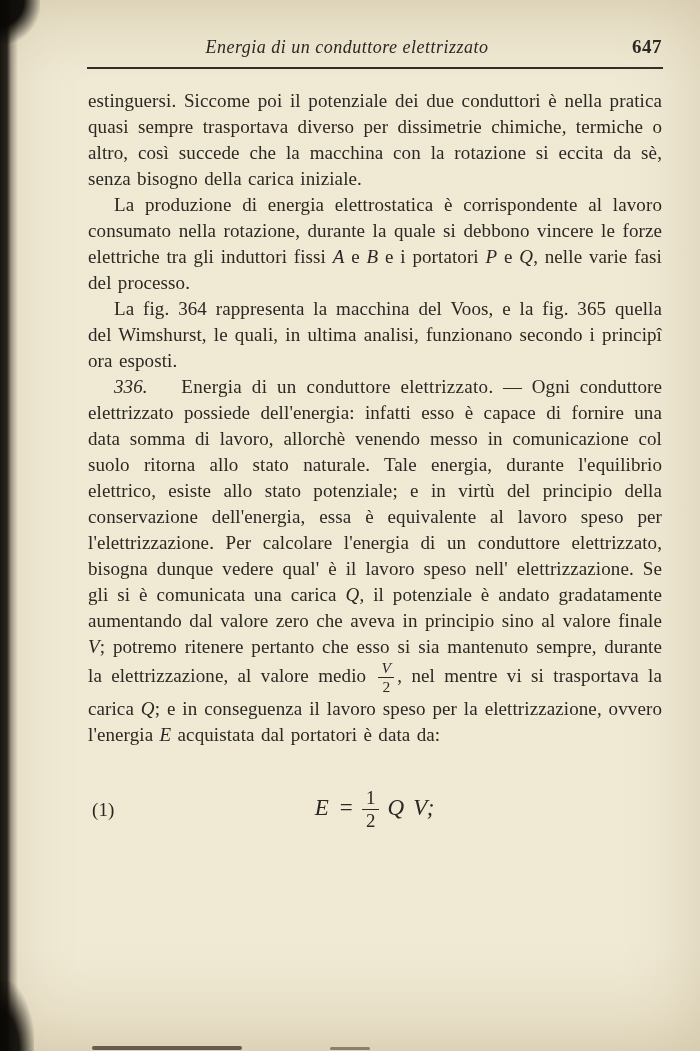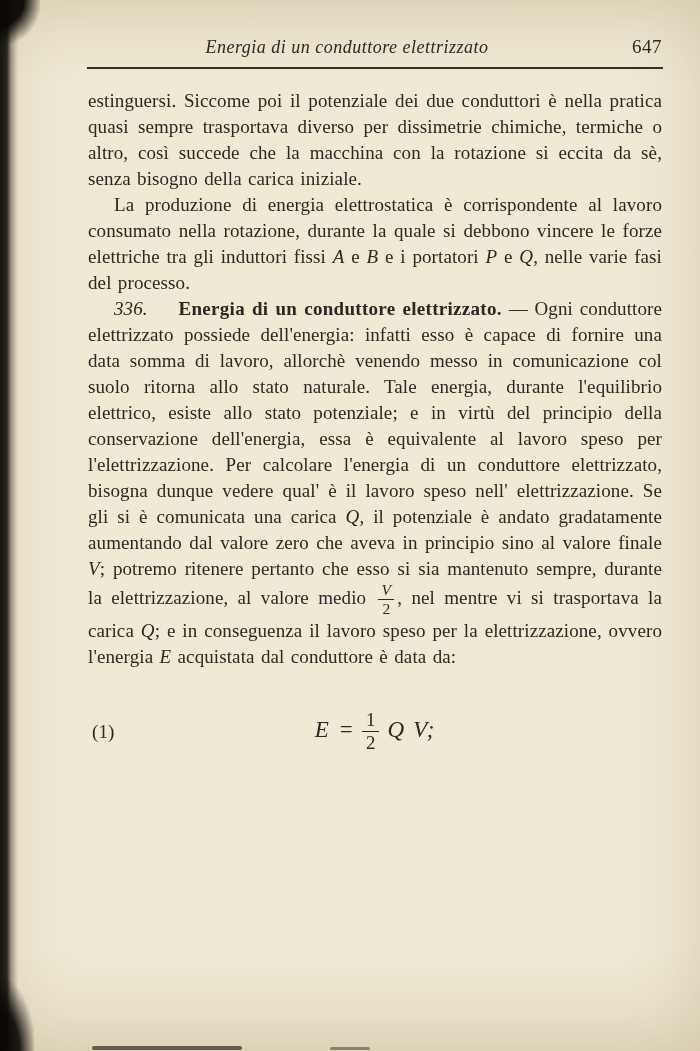--- a/index.html
+++ b/index.html
@@ -46,38 +46,38 @@
 
   .page-header {
     position:absolute; top:36px; left:88px; right:38px;
     display:flex; align-items:center;
   }
   .running-title {
     flex:1; text-align:center;
     font-style:italic; font-size:18px; letter-spacing:0.5px;
   }
   .page-number {
-    font-size:19px; font-weight:normal; margin-left:26px; letter-spacing:0.5px;
+    font-size:19px; font-weight:bold; margin-left:26px; letter-spacing:0.5px;
   }
   .header-rule {
     position:absolute; top:67px; left:87px; right:37px; height:2px;
     background:#33302a;
   }
 
   .text-block {
     position:absolute; top:88px; left:88px; right:38px;
     font-size:19px; line-height:26px;
     text-align:justify;
     word-spacing:1.5px;
     letter-spacing:0.1px;
   }
   .para { text-indent:26px; }
   .para.no-indent { text-indent:0; }
   .i { font-style:italic; }
-  .b { font-weight:bold; letter-spacing:0.3px;margin-left:24px; }
+  .b { font-weight:normal; letter-spacing:0.3px;margin-left:24px; }
 
   .frac {
     display:inline-flex; flex-direction:column; align-items:center;
     vertical-align:middle; line-height:1.05; font-size:0.82em;
     margin:0 3px; text-indent:0;
   }
   .frac .num { padding:0 3px 1px; }
   .frac .den { border-top:1.6px solid #2b2823; padding:1px 4px 0; }
   .frac.italic-num .num { font-style:italic; }
 
@@ -112,24 +112,25 @@
   <header class="page-header">
     <span class="running-title">Energia di un conduttore elettrizzato</span>
     <span class="page-number">647</span>
   </header>
 
   <div class="header-rule"></div>
 
   <main class="text-block">
     <p class="para no-indent"><span>estinguersi. Siccome poi il potenziale dei due conduttori è nella pratica quasi sempre trasportava diverso per dissimetrie chimiche, termiche o altro, così succede che la macchina con la rotazione si eccita da sè, senza bisogno della carica iniziale.</span></p>
     <p class="para"><span>La produzione di energia elettrostatica è corrispondente al lavoro consumato nella rotazione, durante la quale si debbono vincere le forze elettriche tra gli induttori fissi </span><span class="i">A</span><span> e </span><span class="i">B</span><span> e i portatori </span><span class="i">P</span><span> e </span><span class="i">Q</span><span>, nelle varie fasi del processo.</span></p>
+    <p class="para"><span>La fig. 364 rappresenta la macchina del Voos, e la fig. 365 quella del Wimshurst, le quali, in ultima analisi, funzionano secondo i principî ora esposti.</span></p>
     <p class="para"><span class="i">336. </span><span class="b">Energia di un conduttore elettrizzato.</span><span> — Ogni conduttore elettrizzato possiede dell'energia: infatti esso è capace di fornire una data somma di lavoro, allorchè venendo messo in comunicazione col suolo ritorna allo stato naturale. Tale energia, durante l'equilibrio elettrico, esiste allo stato potenziale; e in virtù del principio della conservazione dell'energia, essa è equivalente al lavoro speso per l'elettrizzazione. Per calcolare l'energia di un conduttore elettrizzato, bisogna dunque vedere qual' è il lavoro speso nell' elettrizzazione. Se gli si è comunicata una carica </span><span class="i">Q</span><span>, il potenziale è andato gradatamente aumentando dal valore zero che aveva in principio sino al valore finale </span><span class="i">V</span><span>; potremo ritenere pertanto che esso si sia mantenuto sempre, durante la elettrizzazione, al valore medio </span><span class="frac italic-num">
           <span class="num">V</span>
           <span class="den">2</span>
-        </span><span>, nel mentre vi si trasportava la carica </span><span class="i">Q</span><span>; e in conseguenza il lavoro speso per la elettrizzazione, ovvero l'energia </span><span class="i">E</span><span> acquistata dal conduttore è data da:</span></p>
+        </span><span>, nel mentre vi si trasportava la carica </span><span class="i">Q</span><span>; e in conseguenza il lavoro speso per la elettrizzazione, ovvero l'energia </span><span class="i">E</span><span> acquistata dal portatori è data da:</span></p>
 
     <div class="equation-row">
       <span class="eq-label">(1)</span>
       <span class="equation">
         <span class="eq-lhs">E</span><span class="eq-op">=</span><span class="frac">
             <span class="num">1</span>
             <span class="den">2</span>
           </span><span class="eq-rhs">Q V;</span>
       </span>
     </div>

